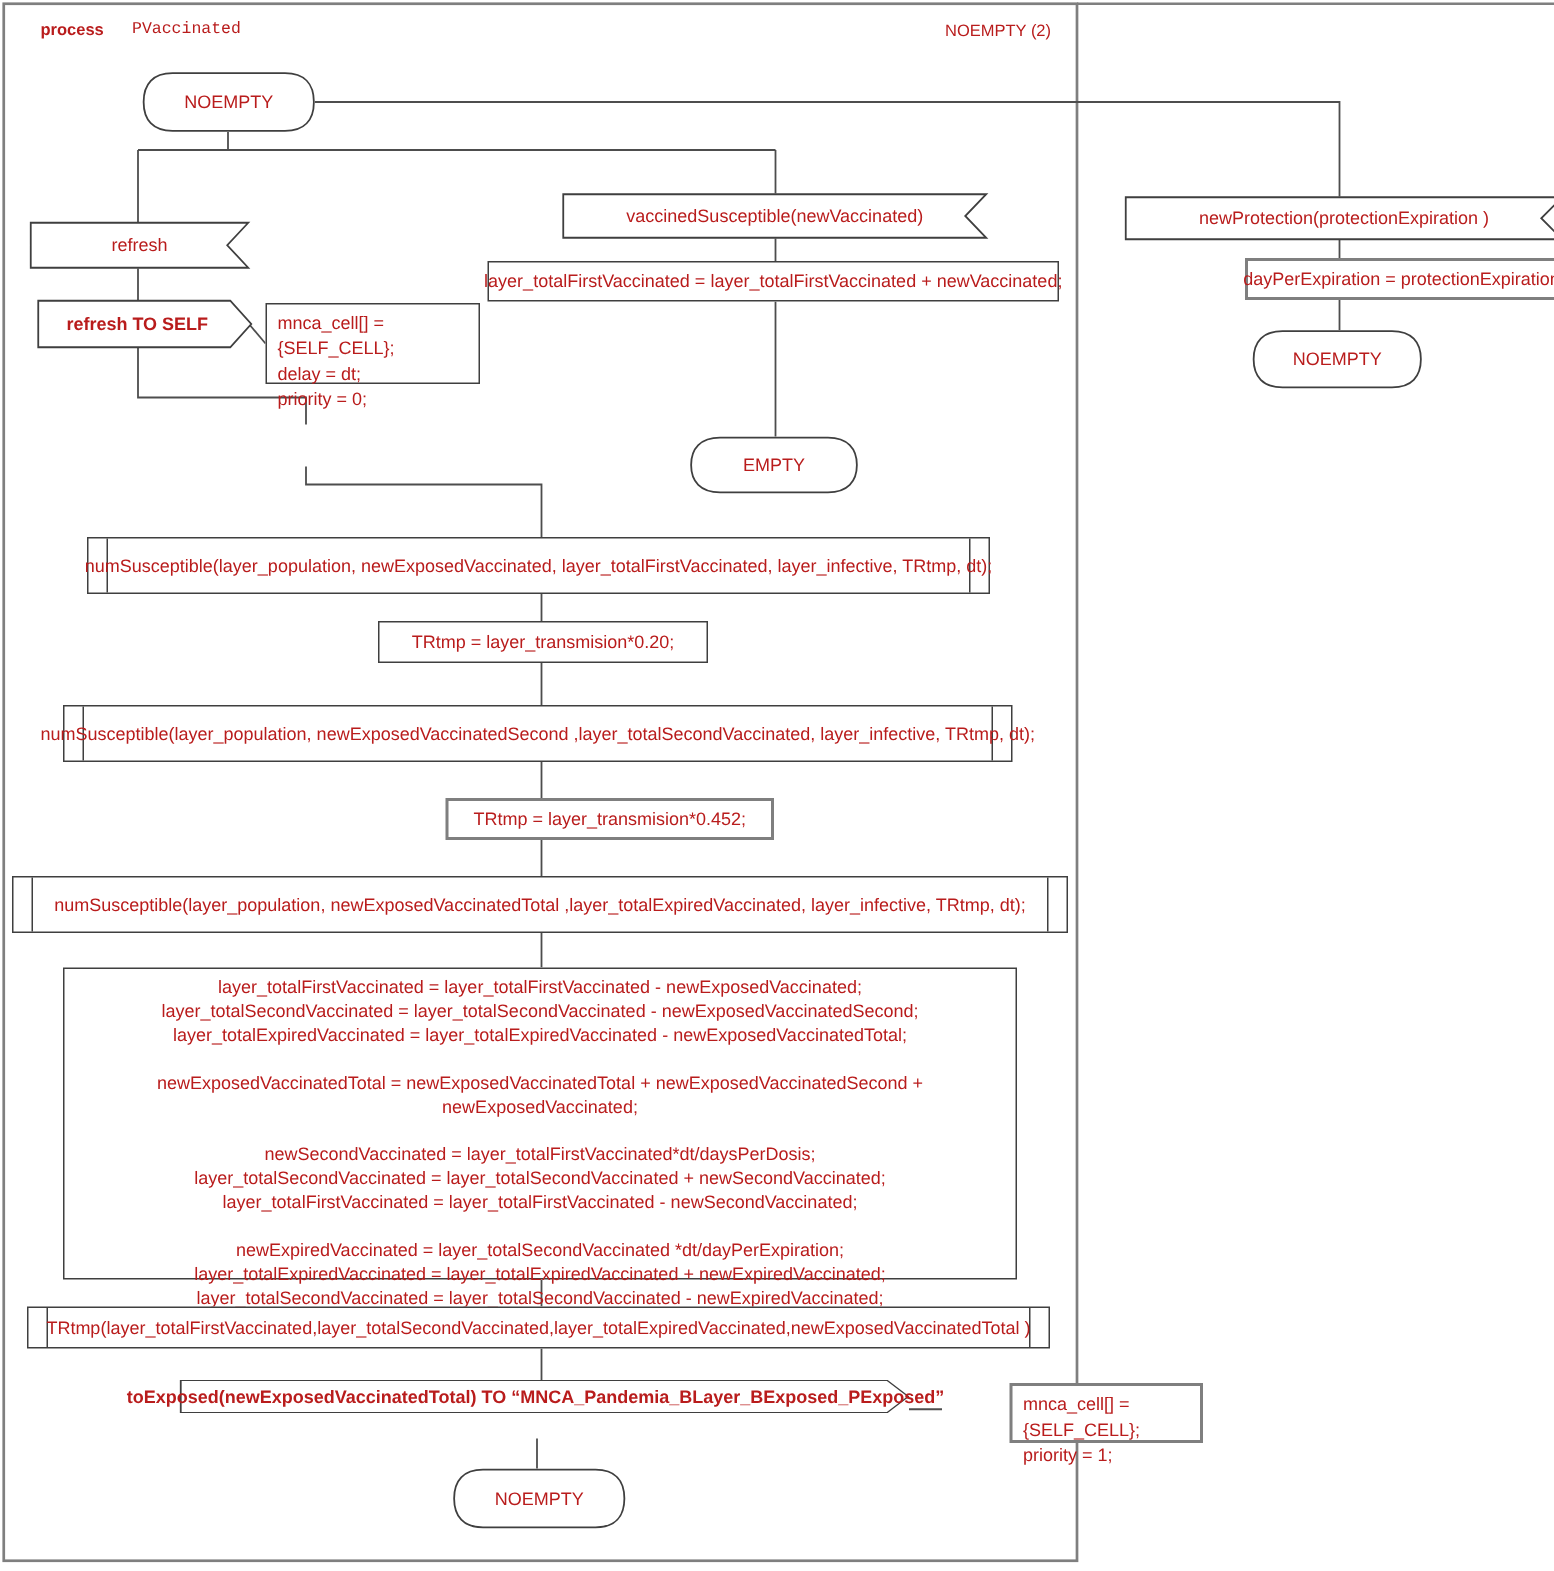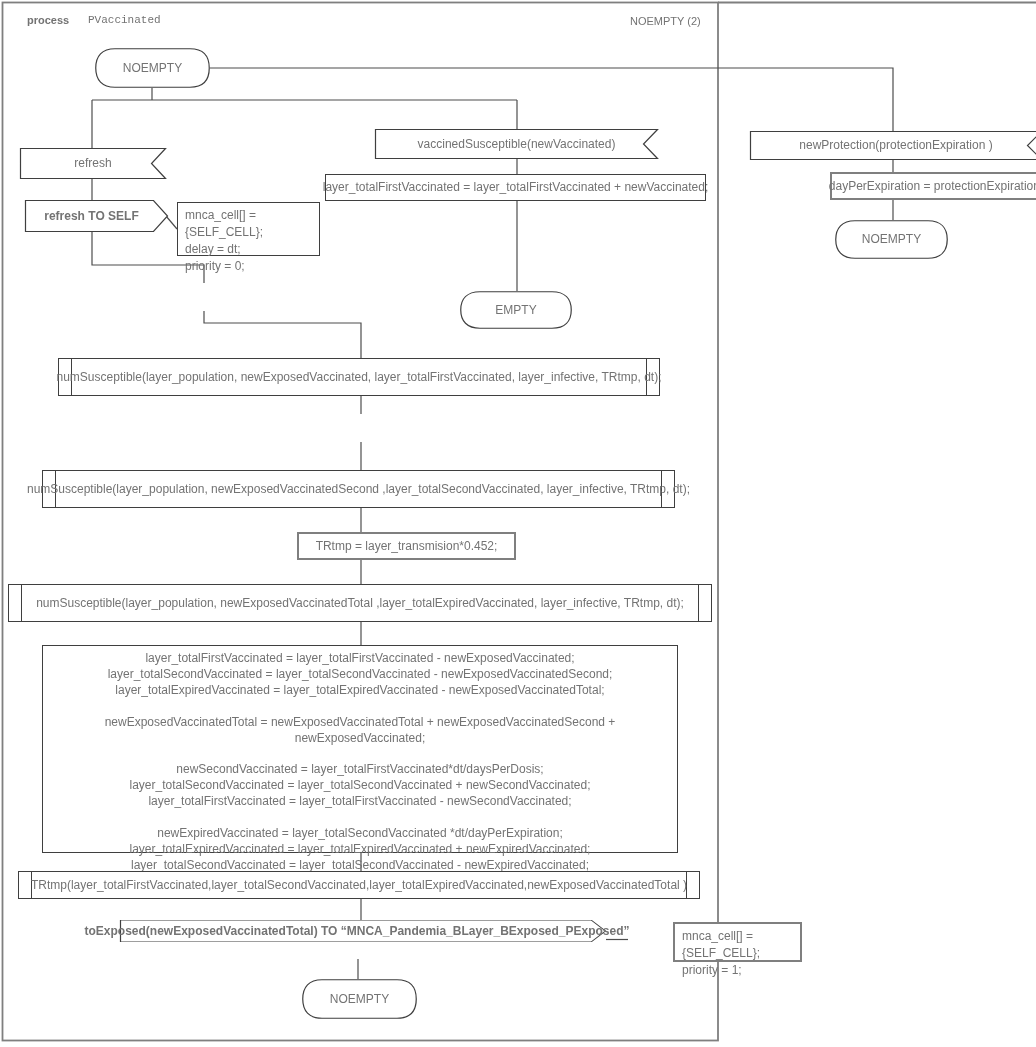--- a/index.html
+++ b/index.html
@@ -1,18 +1,18 @@
 <!DOCTYPE html>
 <html><head>
 <meta charset="utf-8">
 <style>
   html,body{margin:0;padding:0;background:#fff;}
   #canvas{
     position:relative;width:1036px;height:1047px;background:#fff;
-    font-family:"Liberation Sans",sans-serif;color:#737373;overflow:hidden;
+    font-family:"Liberation Sans",sans-serif;color:#b91c1c;overflow:hidden;
   }
   #wires{position:absolute;left:0;top:0;z-index:0;}
   .node{
     position:absolute;display:flex;align-items:center;justify-content:center;
     font-size:12px;line-height:13px;z-index:1;box-sizing:border-box;text-align:center;
   }
   .node>svg{position:absolute;inset:0;width:100%;height:100%;overflow:visible;}
   .lbl{position:relative;z-index:2;white-space:pre;padding:0 4px;}
   .box{border:1px solid #3f3f3f;background:#fff;}
   .box.thick{border:2px solid #7f7f7f;margin-left:45px;}
@@ -129,20 +129,23 @@
       <path class="shape-fill" d="M20,0.75 H93 C106,0.75 112.25,8 112.25,19.5 C112.25,31 106,38.25 93,38.25 H20 C7,38.25 0.75,31 0.75,19.5 C0.75,8 7,0.75 20,0.75 Z"></path>
     </svg>
     <span class="lbl">NOEMPTY</span>
   </div>
 
 
   <div class="node sub" style="left:58px;top:358px;width:602px;height:38px;">
     <span class="lbl">numSusceptible(layer_population, newExposedVaccinated, layer_totalFirstVaccinated, layer_infective, TRtmp, dt);</span>
   </div>
 
+  <div class="node box" style="left:252px;top:414px;width:220px;height:28px;">
+    <span class="lbl">TRtmp = layer_transmision*0.20;</span>
+  </div>
 
   <div class="node sub" style="left:42px;top:470px;width:633px;height:38px;">
     <span class="lbl">numSusceptible(layer_population, newExposedVaccinatedSecond ,layer_totalSecondVaccinated, layer_infective, TRtmp, dt);</span>
   </div>
 
   <div class="node box thick" style="left:252px;top:532px;width:219px;height:28px;">
     <span class="lbl">TRtmp = layer_transmision*0.452;</span>
   </div>
 
   <div class="node sub" style="left:8px;top:584px;width:704px;height:38px;">

